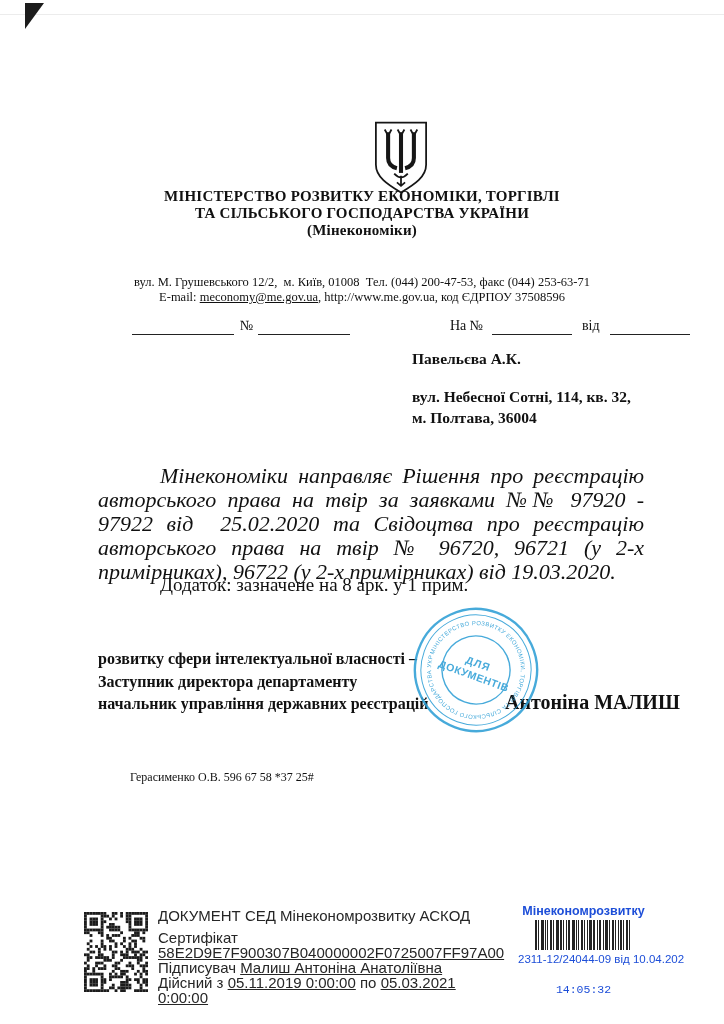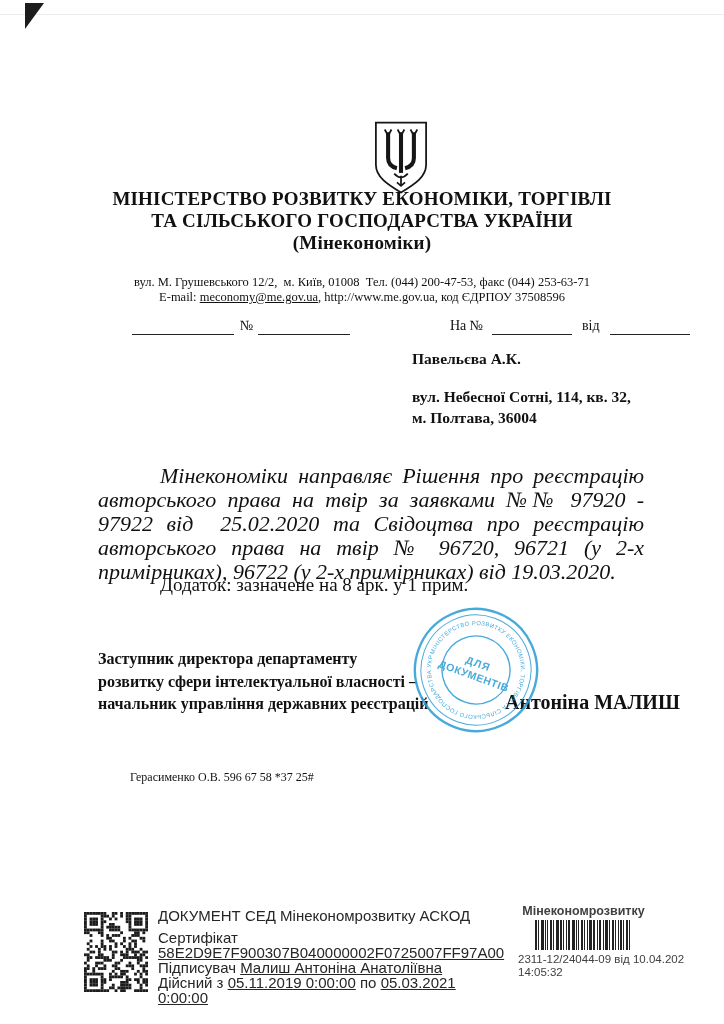--- a/index.html
+++ b/index.html
@@ -4,39 +4,39 @@
 <style>
   html,body{margin:0;padding:0;}
   body{width:724px;height:1024px;background:#ffffff;overflow:hidden;
        font-family:"Liberation Serif","DejaVu Serif",serif;color:#111;}
   .page{position:relative;width:724px;height:1024px;background:#fff;}
   .abs{position:absolute;}
   .top-rule{left:0;top:14px;width:724px;height:1px;background:#ececec;}
   .corner-tri{left:25px;top:3px;width:0;height:0;
       border-top:26px solid #1c1c1c;border-right:19px solid transparent;}
   .center-col{left:62px;width:600px;text-align:center;}
-  .h-min{font-weight:bold;font-size:19px;letter-spacing:.2px;white-space:nowrap;}
+  .h-min{font-weight:bold;font-size:15px;letter-spacing:.2px;white-space:nowrap;}
   .addr{font-size:12.5px;white-space:pre-wrap;}
   .blank{display:inline-block;border-bottom:1px solid #222;height:14px;vertical-align:baseline;}
   .ref{font-size:14px;}
   .recipient{font-weight:bold;font-size:15.5px;line-height:21px;}
   .body-par{font-size:22px;line-height:24px;text-align:justify;text-indent:62px;white-space:pre-wrap;font-style:italic;}
   .attach{font-size:19px;text-indent:62px;}
   .sig{font-weight:bold;font-size:16px;line-height:22.5px;}
   .sig-name{font-weight:bold;font-size:20px;white-space:nowrap;}
   .contact{font-size:12px;}
   .sans{font-family:"Liberation Sans","DejaVu Sans",sans-serif;}
   .sed{font-size:15px;line-height:15px;color:#262626;}
   .sed .row{margin:0;}
   .sed .ttl{margin-bottom:7px;}
   .u{text-decoration:underline;}
-  .reg{width:168px;overflow:hidden;color:#404040;}
+  .reg{width:168px;overflow:hidden;color:#1d4ed8;}
   .reg .org{width:131px;text-align:center;font-weight:bold;font-size:12.5px;}
   .reg .num{font-size:11.5px;white-space:nowrap;margin-top:3px;}
-  .reg .time{width:131px;font-size:11.5px;margin-top:1px;}
+  .reg .time{width:131px;text-align:center;font-size:11.5px;margin-top:18px;font-family:Liberation Mono, monospace;}
   svg{display:block;}
   .stamp{opacity:.88;}
 </style>
 </head>
 <body>
 
 <div class="page">
 
   <div class="abs top-rule"></div>
   <div class="abs corner-tri"></div>
@@ -85,22 +85,22 @@
     <div style="height:17px;"></div>
     <div>вул. Небесної Сотні, 114, кв. 32,</div>
     <div>м. Полтава, 36004</div>
   </div>
 
   <div class="abs body-par" style="left:98px;top:464px;width:546px;">Мінекономіки направляє Рішення про реєстрацію авторського права на твір за заявками №№ 97920 - 97922 від  25.02.2020 та Свідоцтва про реєстрацію авторського права на твір № 96720, 96721 (у 2-х примірниках), 96722 (у 2-х примірниках) від 19.03.2020.</div>
 
   <div class="abs attach" style="left:98px;top:574px;width:546px;">Додаток: зазначене на 8 арк. у 1 прим.</div>
 
   <div class="abs sig" style="left:98px;top:648px;width:430px;">
+    <div>розвитку сфери інтелектуальної власності –</div>
     <div>Заступник директора департаменту</div>
-    <div>розвитку сфери інтелектуальної власності –</div>
     <div>начальник управління державних реєстрацій</div>
   </div>
   <div class="abs sig-name" style="left:505px;top:691px;">Антоніна МАЛИШ</div>
 
   <div class="abs stamp" style="left:396px;top:590px;">
     <svg width="160" height="160" viewBox="0 0 160 160">
       <g transform="rotate(20 80 80)" fill="none" stroke="#2e9fd6">
         <circle cx="80" cy="80" r="61" stroke-width="2.4"></circle>
         <circle cx="80" cy="80" r="55" stroke-width="1"></circle>
         <circle cx="80" cy="80" r="34" stroke-width="1.4"></circle>

